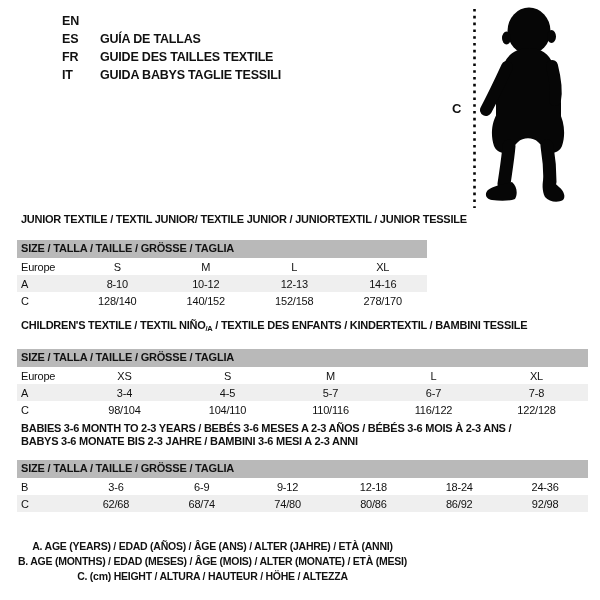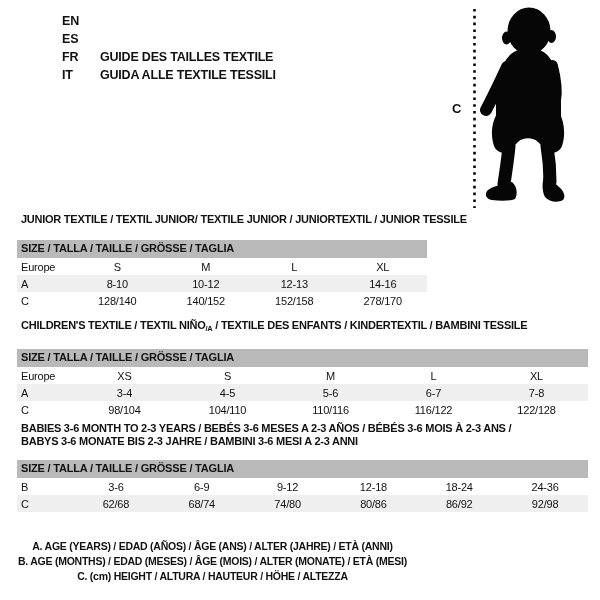--- a/index.html
+++ b/index.html
@@ -46,28 +46,29 @@
 <body>
 
 <div class="page">
 
   <div class="langs">
     <div class="lang-row">
       <span class="lang-code">EN</span>
     </div>
     <div class="lang-row">
       <span class="lang-code">ES</span>
+      <span class="lang-title">GUÍA DE TALLAS</span>
     </div>
     <div class="lang-row">
       <span class="lang-code">FR</span>
       <span class="lang-title">GUIDE DES TAILLES TEXTILE</span>
     </div>
     <div class="lang-row">
       <span class="lang-code">IT</span>
-      <span class="lang-title">GUIDA ALLE TEXTILE TESSILI</span>
+      <span class="lang-title">GUIDA BABYS TAGLIE TESSILI</span>
     </div>
   </div>
 
   <div class="figure">
     <svg width="160" height="220" viewBox="0 0 160 220">
       <line class="measure" x1="34.5" y1="9" x2="34.5" y2="208" stroke-width="2.6" stroke-dasharray="2.6 4.2"></line>
       <g class="silhouette">
         <ellipse cx="89" cy="31" rx="21.5" ry="23.5"></ellipse>
         <ellipse cx="66.5" cy="38" rx="4.5" ry="6.5"></ellipse>
         <ellipse cx="111.5" cy="36.5" rx="4.5" ry="6.5"></ellipse>
@@ -129,21 +130,21 @@
         <td>XS</td>
         <td>S</td>
         <td>M</td>
         <td>L</td>
         <td>XL</td>
       </tr>
       <tr>
         <td class="lbl">A</td>
         <td>3-4</td>
         <td>4-5</td>
-        <td>5-6</td>
+        <td>5-7</td>
         <td>6-7</td>
         <td>7-8</td>
       </tr>
       <tr>
         <td class="lbl">C</td>
         <td>98/104</td>
         <td>104/110</td>
         <td>110/116</td>
         <td>116/122</td>
         <td>122/128</td>

